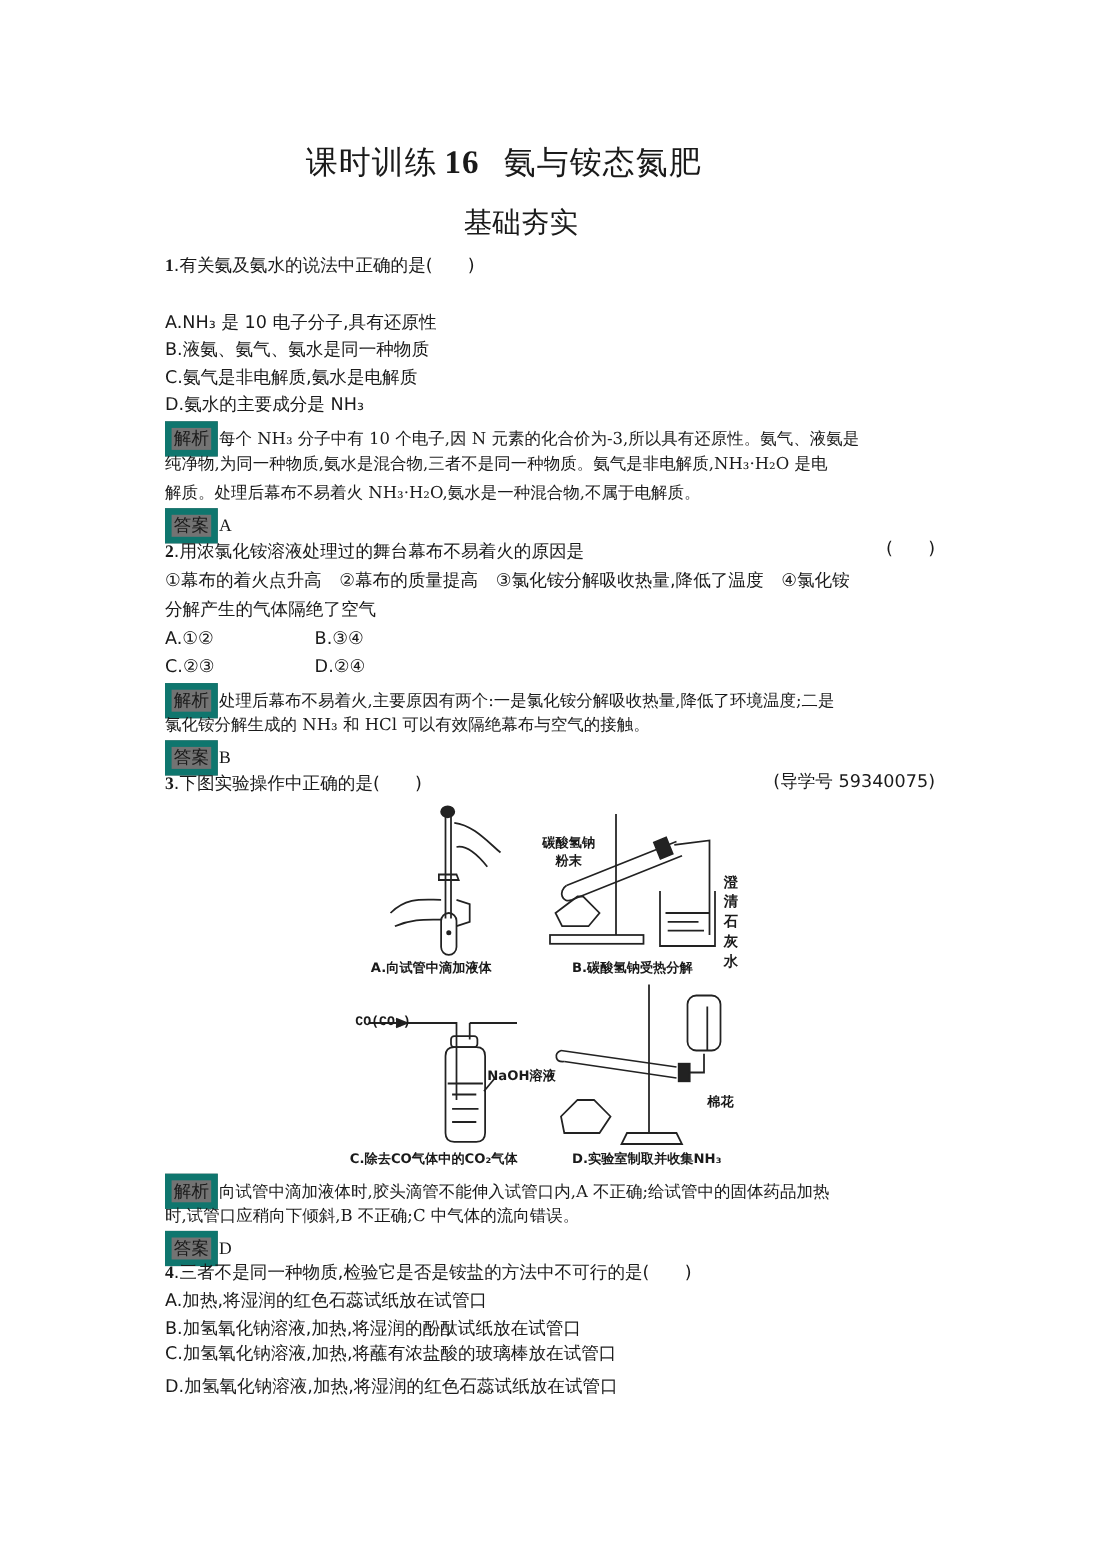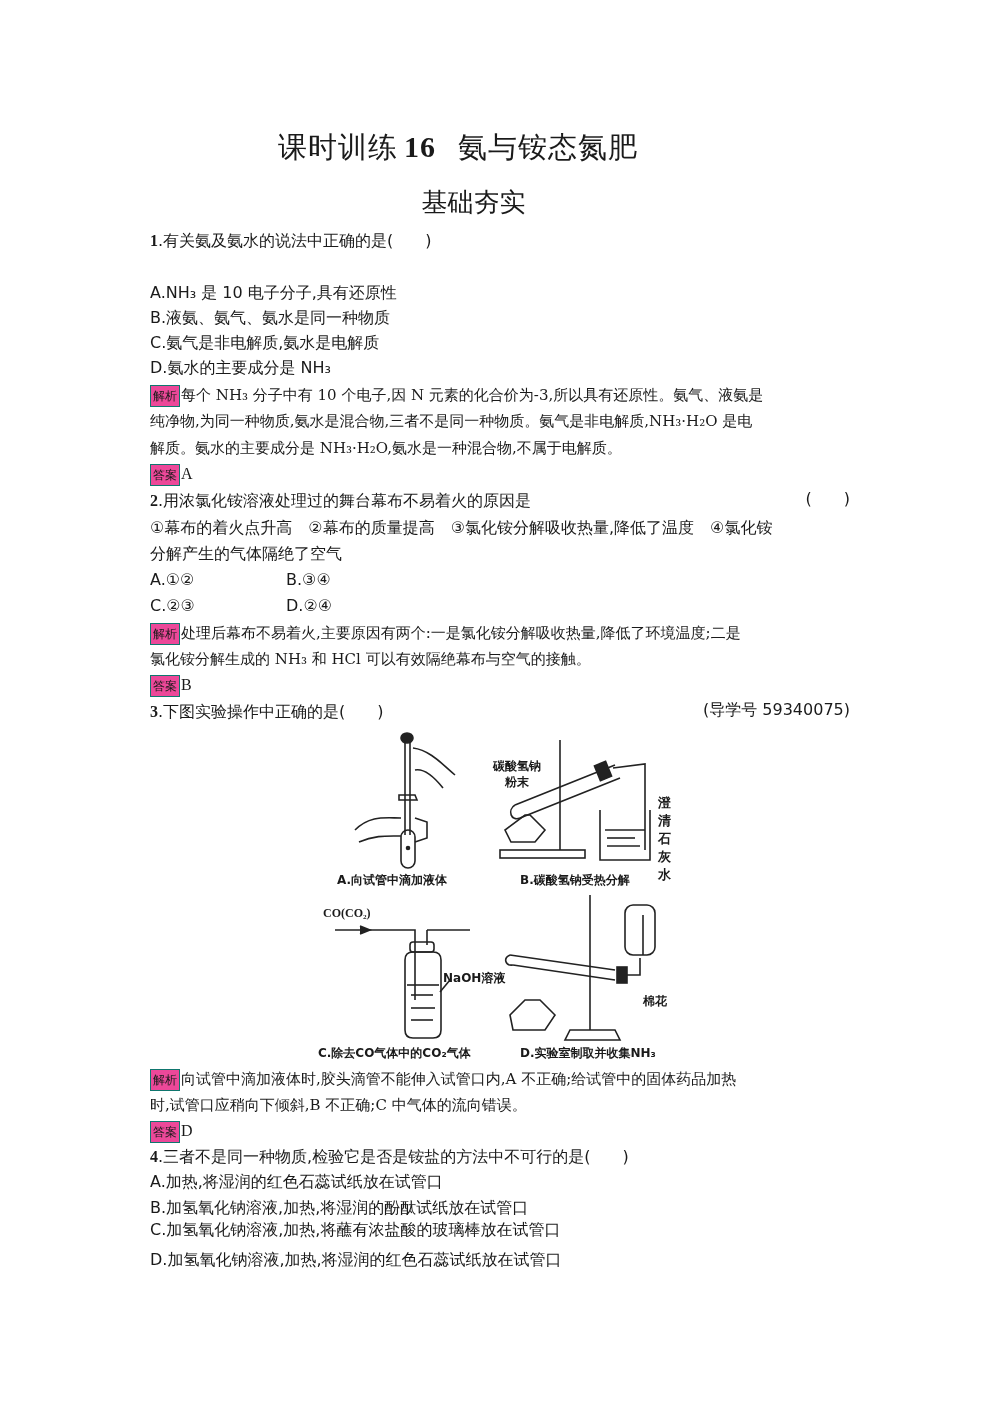--- a/index.html
+++ b/index.html
@@ -7,22 +7,22 @@
          font-family: "DejaVu Serif", "Liberation Serif", serif; color: #1a1a1a; }
   .page-title { position: absolute; left: 0; width: 916px; top: 128px; text-align: center;
          font-family: "DejaVu Sans", sans-serif; font-size: 29px; letter-spacing: 1px; }
   .page-title .num { font-family: "Liberation Serif", serif; font-weight: bold; font-size: 30px; margin: 0 22px 0 6px; }
   .section-title { position: absolute; left: 0; width: 947px; top: 185px; text-align: center;
          font-family: "DejaVu Sans", sans-serif; font-size: 26px; }
   .line { position: absolute; left: 150px; font-size: 16px; line-height: 24px; white-space: nowrap; }
   .sans { font-family: "DejaVu Sans", sans-serif; }
   .ser { font-family: "Liberation Serif", serif; }
   .qnum { font-weight: bold; font-family: "Liberation Serif", serif; }
-  .tag { display: inline-block; border: 1px solid #0f766e; background: #ec4899; padding: 0 2px;
-         font-family: "DejaVu Sans", sans-serif; font-size: 12px; line-height: 20px; margin-right: 1px; }
+  .tag { display: inline-block; border: 6px solid #0f766e; background: #737373; padding: 0 2px;
+         font-family: "DejaVu Sans", sans-serif; font-size: 16px; line-height: 20px; margin-right: 1px; }
   .exp { font-family: "DejaVu Serif", serif; font-size: 15px; }
   .right { position: absolute; right: 150px; font-size: 16px; }
   .opt { display: inline-block; width: 136px; }
   .figure { position: absolute; left: 315px; top: 730px; width: 380px; height: 335px; }
   .cap { position: absolute; font-family: "DejaVu Sans", sans-serif; font-weight: bold; font-size: 12px; white-space: nowrap; }
   .flabel { position: absolute; font-family: "DejaVu Sans", sans-serif; font-weight: bold; font-size: 12px; white-space: nowrap; }
   .vlabel { position: absolute; font-family: "DejaVu Sans", sans-serif; font-weight: bold; font-size: 13px; line-height: 18px; width: 16px; }
 </style>
 </head>
 <body>
@@ -32,21 +32,21 @@
 </div>
 <div class="section-title">基础夯实</div>
 
 <div class="line sans" style="top:229px"><span class="qnum">1</span><span>.有关氨及氨水的说法中正确的是(　　)</span></div>
 <div class="line sans" style="top:281px">A.NH₃ 是 10 电子分子,具有还原性</div>
 <div class="line sans" style="top:306px">B.液氨、氨气、氨水是同一种物质</div>
 <div class="line sans" style="top:331px">C.氨气是非电解质,氨水是电解质</div>
 <div class="line sans" style="top:356px">D.氨水的主要成分是 NH₃</div>
 <div class="line exp" style="top:383px"><span class="tag">解析</span><span>每个 NH₃ 分子中有 10 个电子,因 N 元素的化合价为-3,所以具有还原性。氨气、液氨是</span></div>
 <div class="line exp" style="top:409px">纯净物,为同一种物质,氨水是混合物,三者不是同一种物质。氨气是非电解质,NH₃·H₂O 是电</div>
-<div class="line exp" style="top:436px">解质。氨水的主要成分是 NH₃·H₂O,氨水是一种混合物,不属于电解质。</div>
+<div class="line exp" style="top:436px">解质。处理后幕布不易着火 NH₃·H₂O,氨水是一种混合物,不属于电解质。</div>
 <div class="line ser" style="top:462px"><span class="tag">答案</span><span>A</span></div>
 
 <div class="line sans" style="top:489px"><span class="qnum">2</span><span>.用浓氯化铵溶液处理过的舞台幕布不易着火的原因是</span></div>
 <div class="right sans" style="top:489px">(　　)</div>
 <div class="line sans" style="top:516px">①幕布的着火点升高　②幕布的质量提高　③氯化铵分解吸收热量,降低了温度　④氯化铵</div>
 <div class="line sans" style="top:542px">分解产生的气体隔绝了空气</div>
 <div class="line sans" style="top:568px"><span class="opt">A.①②</span><span class="opt">B.③④</span></div>
 <div class="line sans" style="top:594px"><span class="opt">C.②③</span><span class="opt">D.②④</span></div>
 <div class="line exp" style="top:621px"><span class="tag">解析</span><span>处理后幕布不易着火,主要原因有两个:一是氯化铵分解吸收热量,降低了环境温度;二是</span></div>
 <div class="line exp" style="top:647px">氯化铵分解生成的 NH₃ 和 HCl 可以有效隔绝幕布与空气的接触。</div>
@@ -118,21 +118,21 @@
 
   <div class="flabel" style="left:178px;top:28px">碳酸氢钠</div>
   <div class="flabel" style="left:190px;top:44px">粉末</div>
   <div class="vlabel" style="left:343px;top:64px">
     <div>澄</div>
     <div>清</div>
     <div>石</div>
     <div>灰</div>
     <div>水</div>
   </div>
-  <div class="flabel" style="left:8px;top:176px;font-family:Liberation Serif, serif">CO(CO₂)</div>
+  <div class="flabel" style="left:8px;top:192px;font-family:Liberation Mono, monospace">CO(CO₂)</div>
   <div class="flabel" style="left:128px;top:240px">NaOH溶液</div>
   <div class="flabel" style="left:328px;top:263px">棉花</div>
 
   <div class="cap" style="left:22px;top:142px">A.向试管中滴加液体</div>
   <div class="cap" style="left:205px;top:142px">B.碳酸氢钠受热分解</div>
   <div class="cap" style="left:3px;top:315px">C.除去CO气体中的CO₂气体</div>
   <div class="cap" style="left:205px;top:315px">D.实验室制取并收集NH₃</div>
 </div>
 
 <div class="line exp" style="top:1067px"><span class="tag">解析</span><span>向试管中滴加液体时,胶头滴管不能伸入试管口内,A 不正确;给试管中的固体药品加热</span></div>

